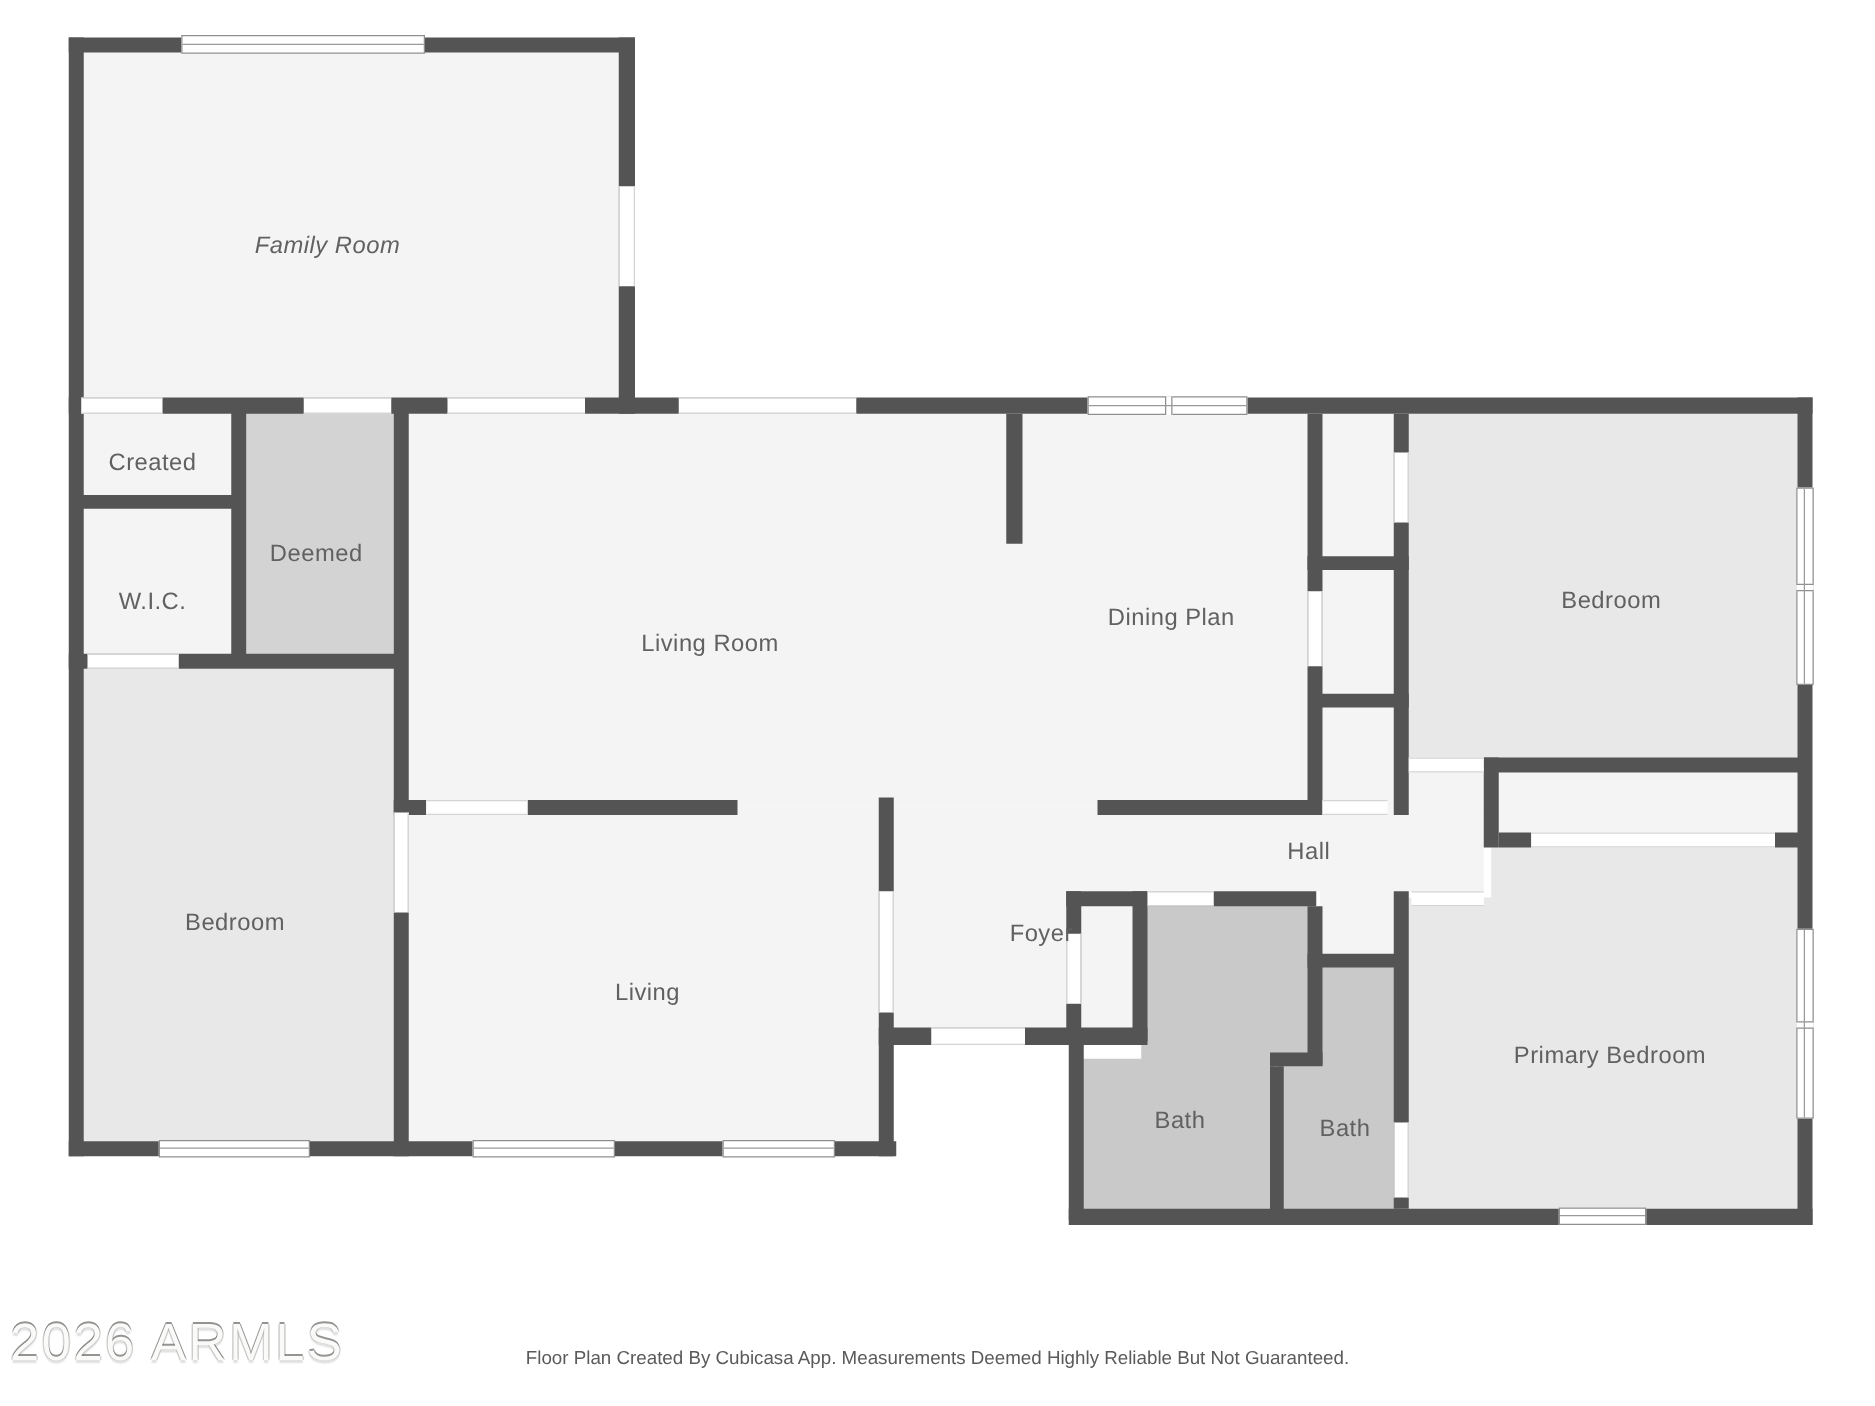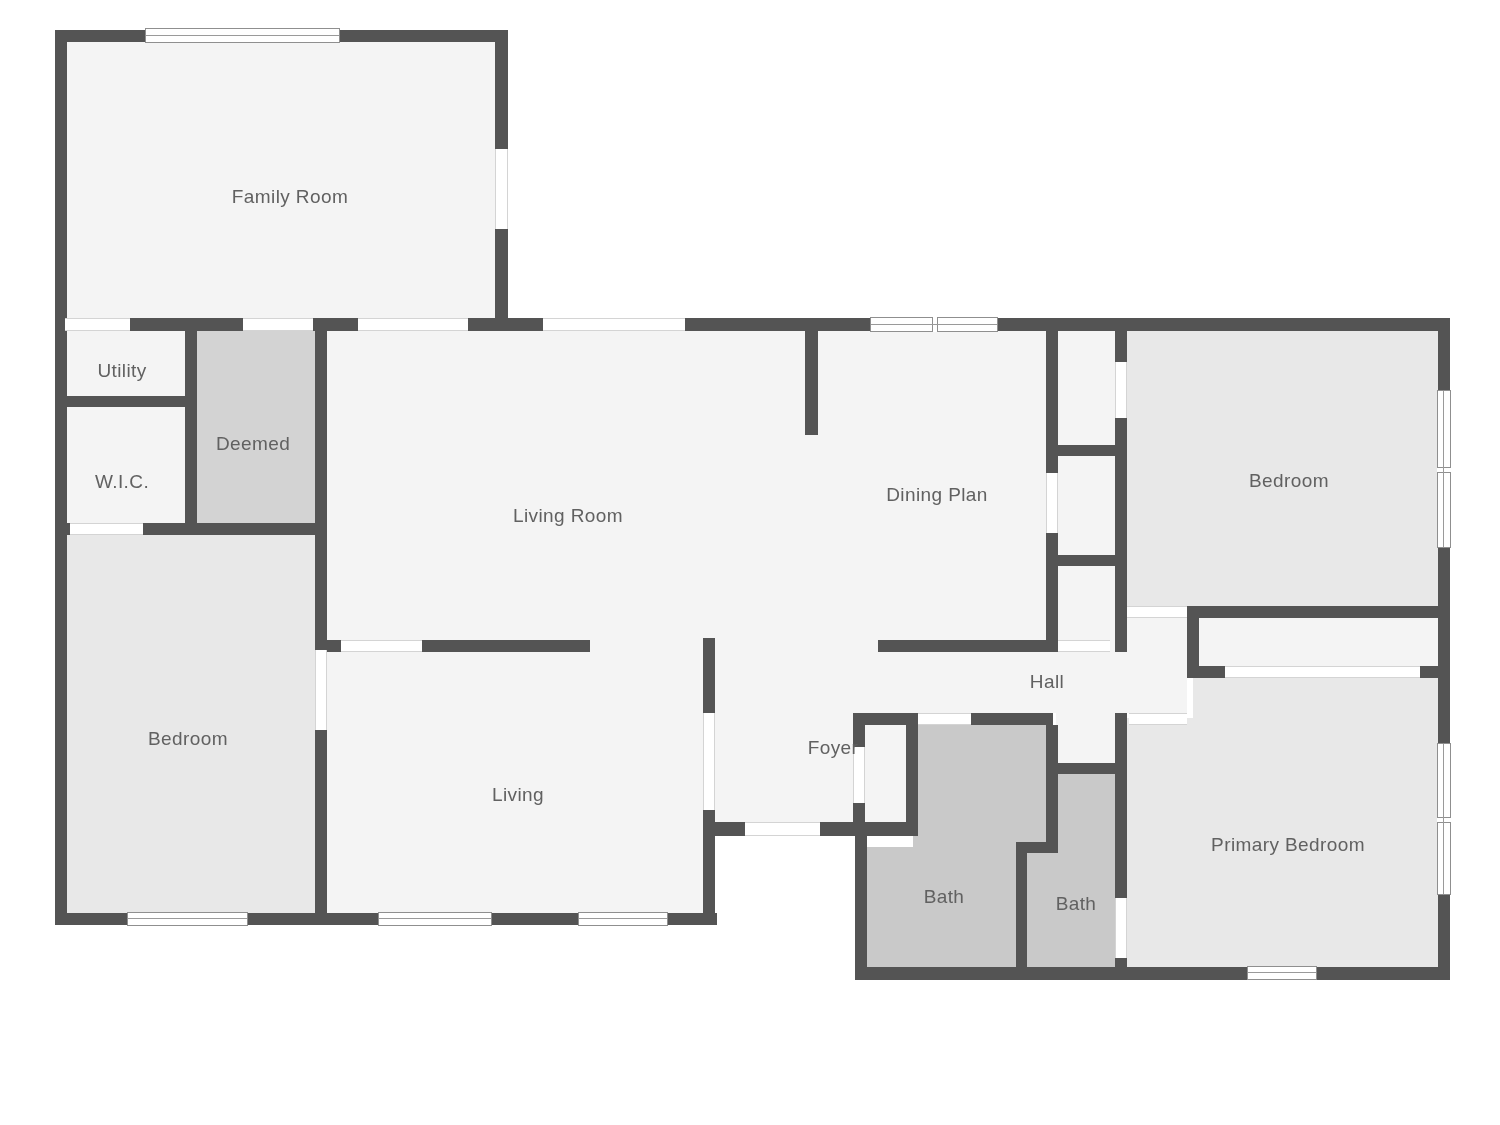--- a/index.html
+++ b/index.html
@@ -115,29 +115,31 @@
   <div class="gv" style="left:853px;top:747px;width:12px;height:56px;"></div>
   <div class="gh" style="left:918px;top:713px;width:53px;height:12px;"></div>
   <div class="gv" style="left:1046px;top:473px;width:12px;height:60px;"></div>
   <div class="gv" style="left:1115px;top:362px;width:12px;height:56px;"></div>
   <div class="gh" style="left:1127px;top:606px;width:60px;height:12px;"></div>
   <div class="gh" style="left:1129px;top:713px;width:58px;height:12px;"></div>
   <div class="gh" style="left:1058px;top:640px;width:52px;height:12px;"></div>
   <div class="gv" style="left:1115px;top:898px;width:12px;height:60px;"></div>
   <div class="gh" style="left:1225px;top:666px;width:195px;height:12px;"></div>
 
-  <div class="lbl" style="left:290px;top:197px;">Family Room</div>
-  <div class="lbl" style="left:122px;top:371px;">Utility</div>
+  <div class="lbl" style="left:262px;top:197px;font-style:italic;">Family Room</div>
+  <div class="lbl" style="left:122px;top:371px;">Created</div>
   <div class="lbl" style="left:253px;top:444px;">Deemed</div>
   <div class="lbl" style="left:122px;top:482px;">W.I.C.</div>
   <div class="lbl" style="left:568px;top:516px;">Living Room</div>
   <div class="lbl" style="left:937px;top:495px;">Dining Plan</div>
   <div class="lbl" style="left:1289px;top:481px;">Bedroom</div>
   <div class="lbl" style="left:188px;top:739px;">Bedroom</div>
   <div class="lbl" style="left:518px;top:795px;">Living</div>
   <div class="lbl" style="left:785px;top:748px;margin-left:48px;">Foyer</div>
   <div class="lbl" style="left:1047px;top:682px;text-align:right;">Hall</div>
   <div class="lbl" style="left:944px;top:897px;">Bath</div>
   <div class="lbl" style="left:1076px;top:904px;">Bath</div>
   <div class="lbl" style="left:1288px;top:845px;">Primary Bedroom</div>
 
+  <div class="watermark">2026 ARMLS</div>
+  <div class="disclaimer">Floor Plan Created By Cubicasa App. Measurements Deemed Highly Reliable But Not Guaranteed.</div>
 
 </div>
 
 </body></html>

